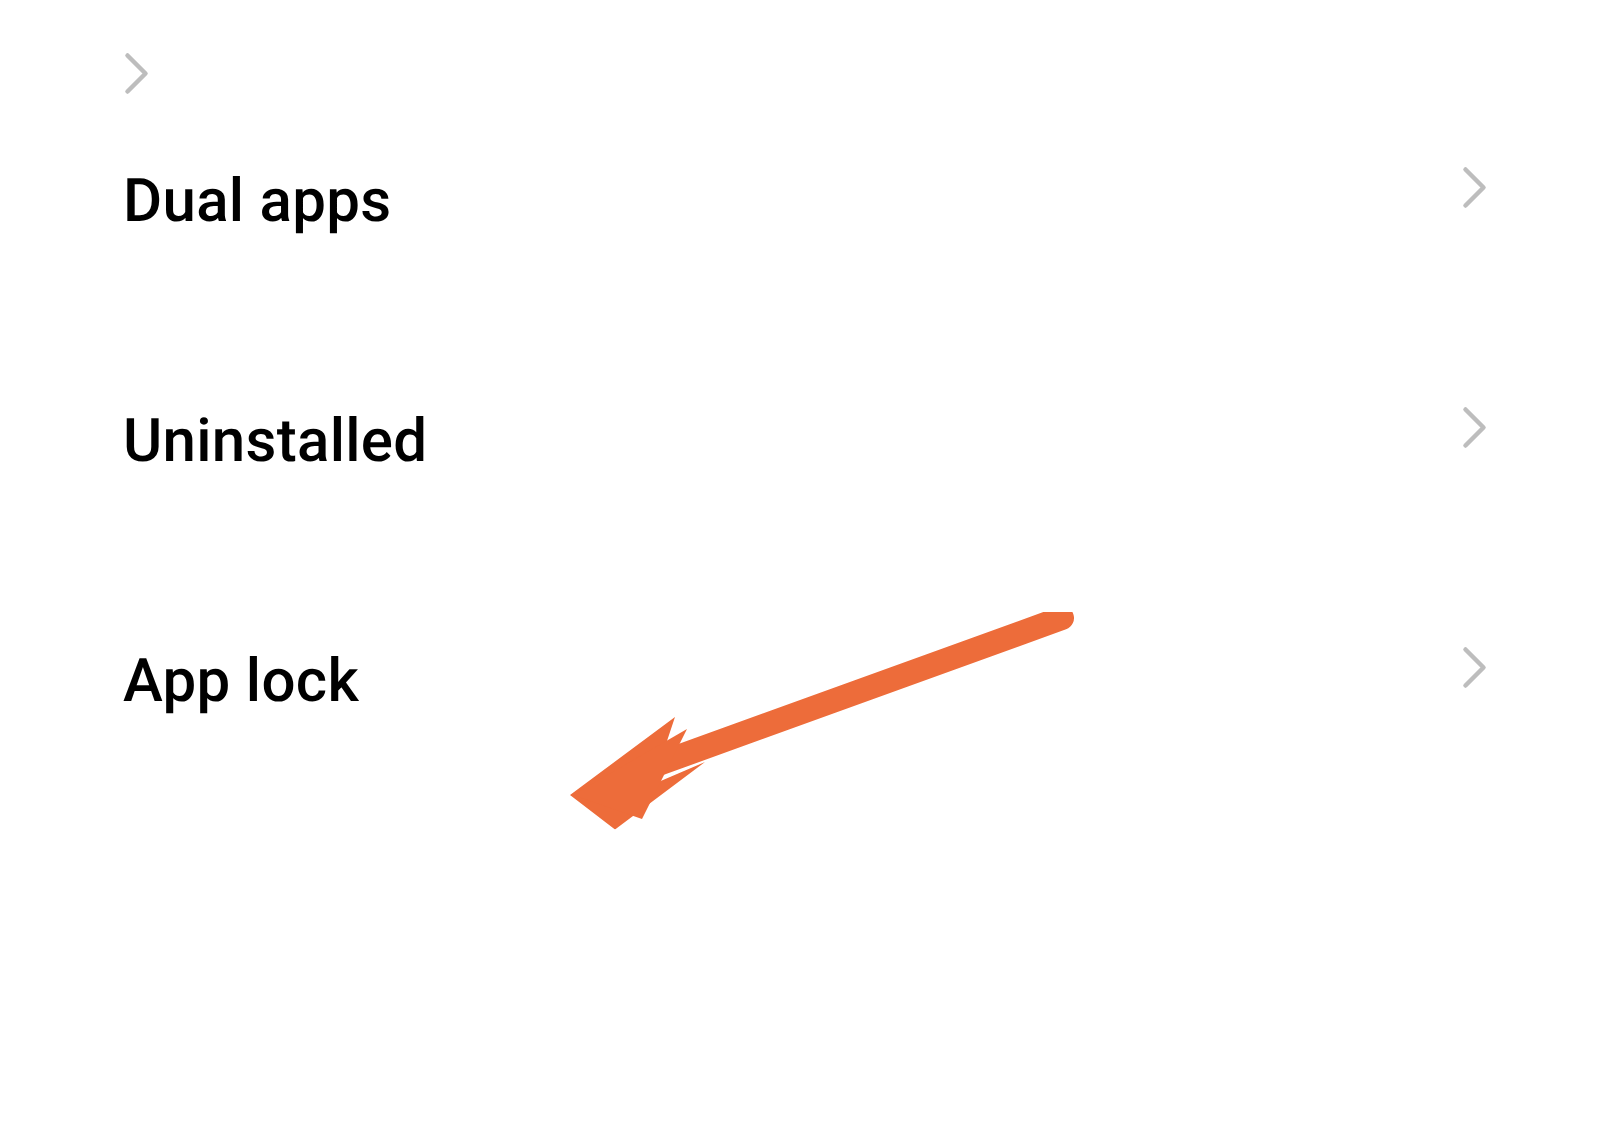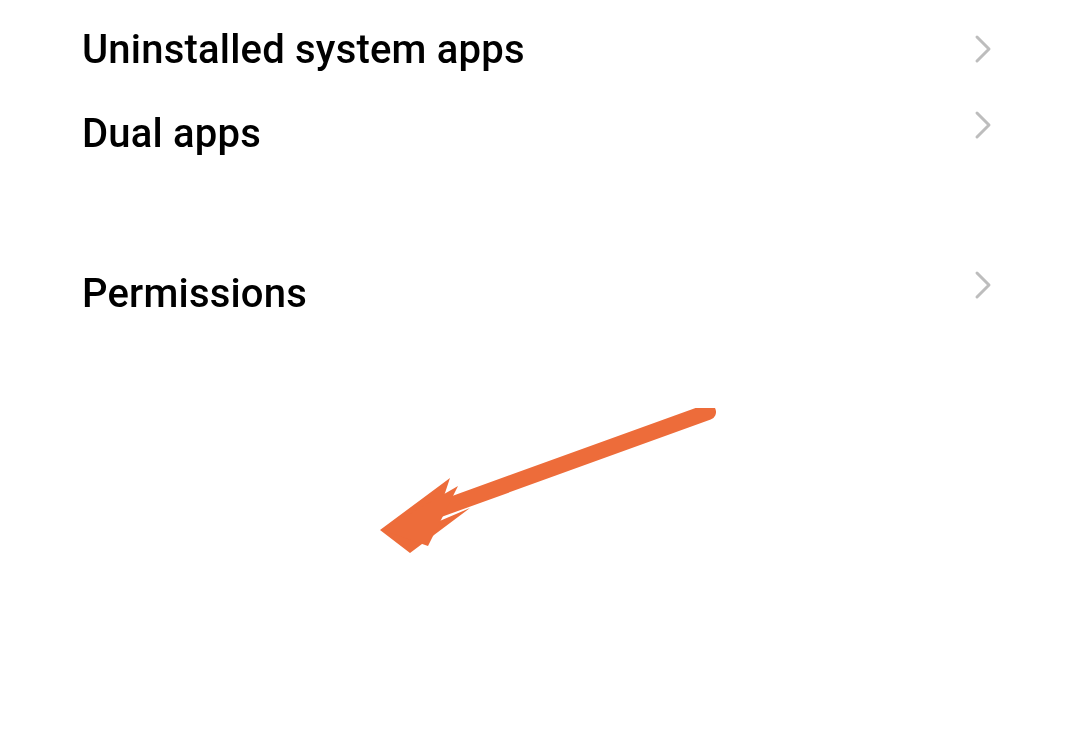--- a/index.html
+++ b/index.html
@@ -59,46 +59,53 @@
       top: 408px;
       pointer-events: none;
     }
   </style>
 </head>
 <body>
 
 <div class="settings-list">
 
   <div class="list-item">
-    <span class="item-label">Uninstalled system apps</span>
     <span class="chevron">
       <svg viewBox="0 0 18 30" fill="none" stroke="#bdbdbd" stroke-width="3" stroke-linecap="round" stroke-linejoin="round">
         <polyline points="3,3 15,15 3,27"></polyline>
       </svg>
     </span>
   </div>
 
   <div class="list-item">
     <span class="item-label">Dual apps</span>
     <span class="chevron">
       <svg viewBox="0 0 18 30" fill="none" stroke="#bdbdbd" stroke-width="3" stroke-linecap="round" stroke-linejoin="round">
         <polyline points="3,3 15,15 3,27"></polyline>
       </svg>
     </span>
   </div>
 
   <div class="list-item">
-    <span class="item-label">Permissions</span>
+    <span class="item-label">Uninstalled</span>
     <span class="chevron">
       <svg viewBox="0 0 18 30" fill="none" stroke="#bdbdbd" stroke-width="3" stroke-linecap="round" stroke-linejoin="round">
         <polyline points="3,3 15,15 3,27"></polyline>
       </svg>
     </span>
   </div>
 
+  <div class="list-item">
+    <span class="item-label">App lock</span>
+    <span class="chevron">
+      <svg viewBox="0 0 18 30" fill="none" stroke="#bdbdbd" stroke-width="3" stroke-linecap="round" stroke-linejoin="round">
+        <polyline points="3,3 15,15 3,27"></polyline>
+      </svg>
+    </span>
+  </div>
 
 </div>
 
 <div class="annotation-arrow">
   <svg width="340" height="145" viewBox="0 0 340 145">
     <defs>
       <marker id="arrowhead" markerWidth="12" markerHeight="12" refX="2" refY="6" orient="auto">
         <polygon points="0 0, 12 6, 0 12" fill="#ed6c3a"></polygon>
       </marker>
     </defs>

